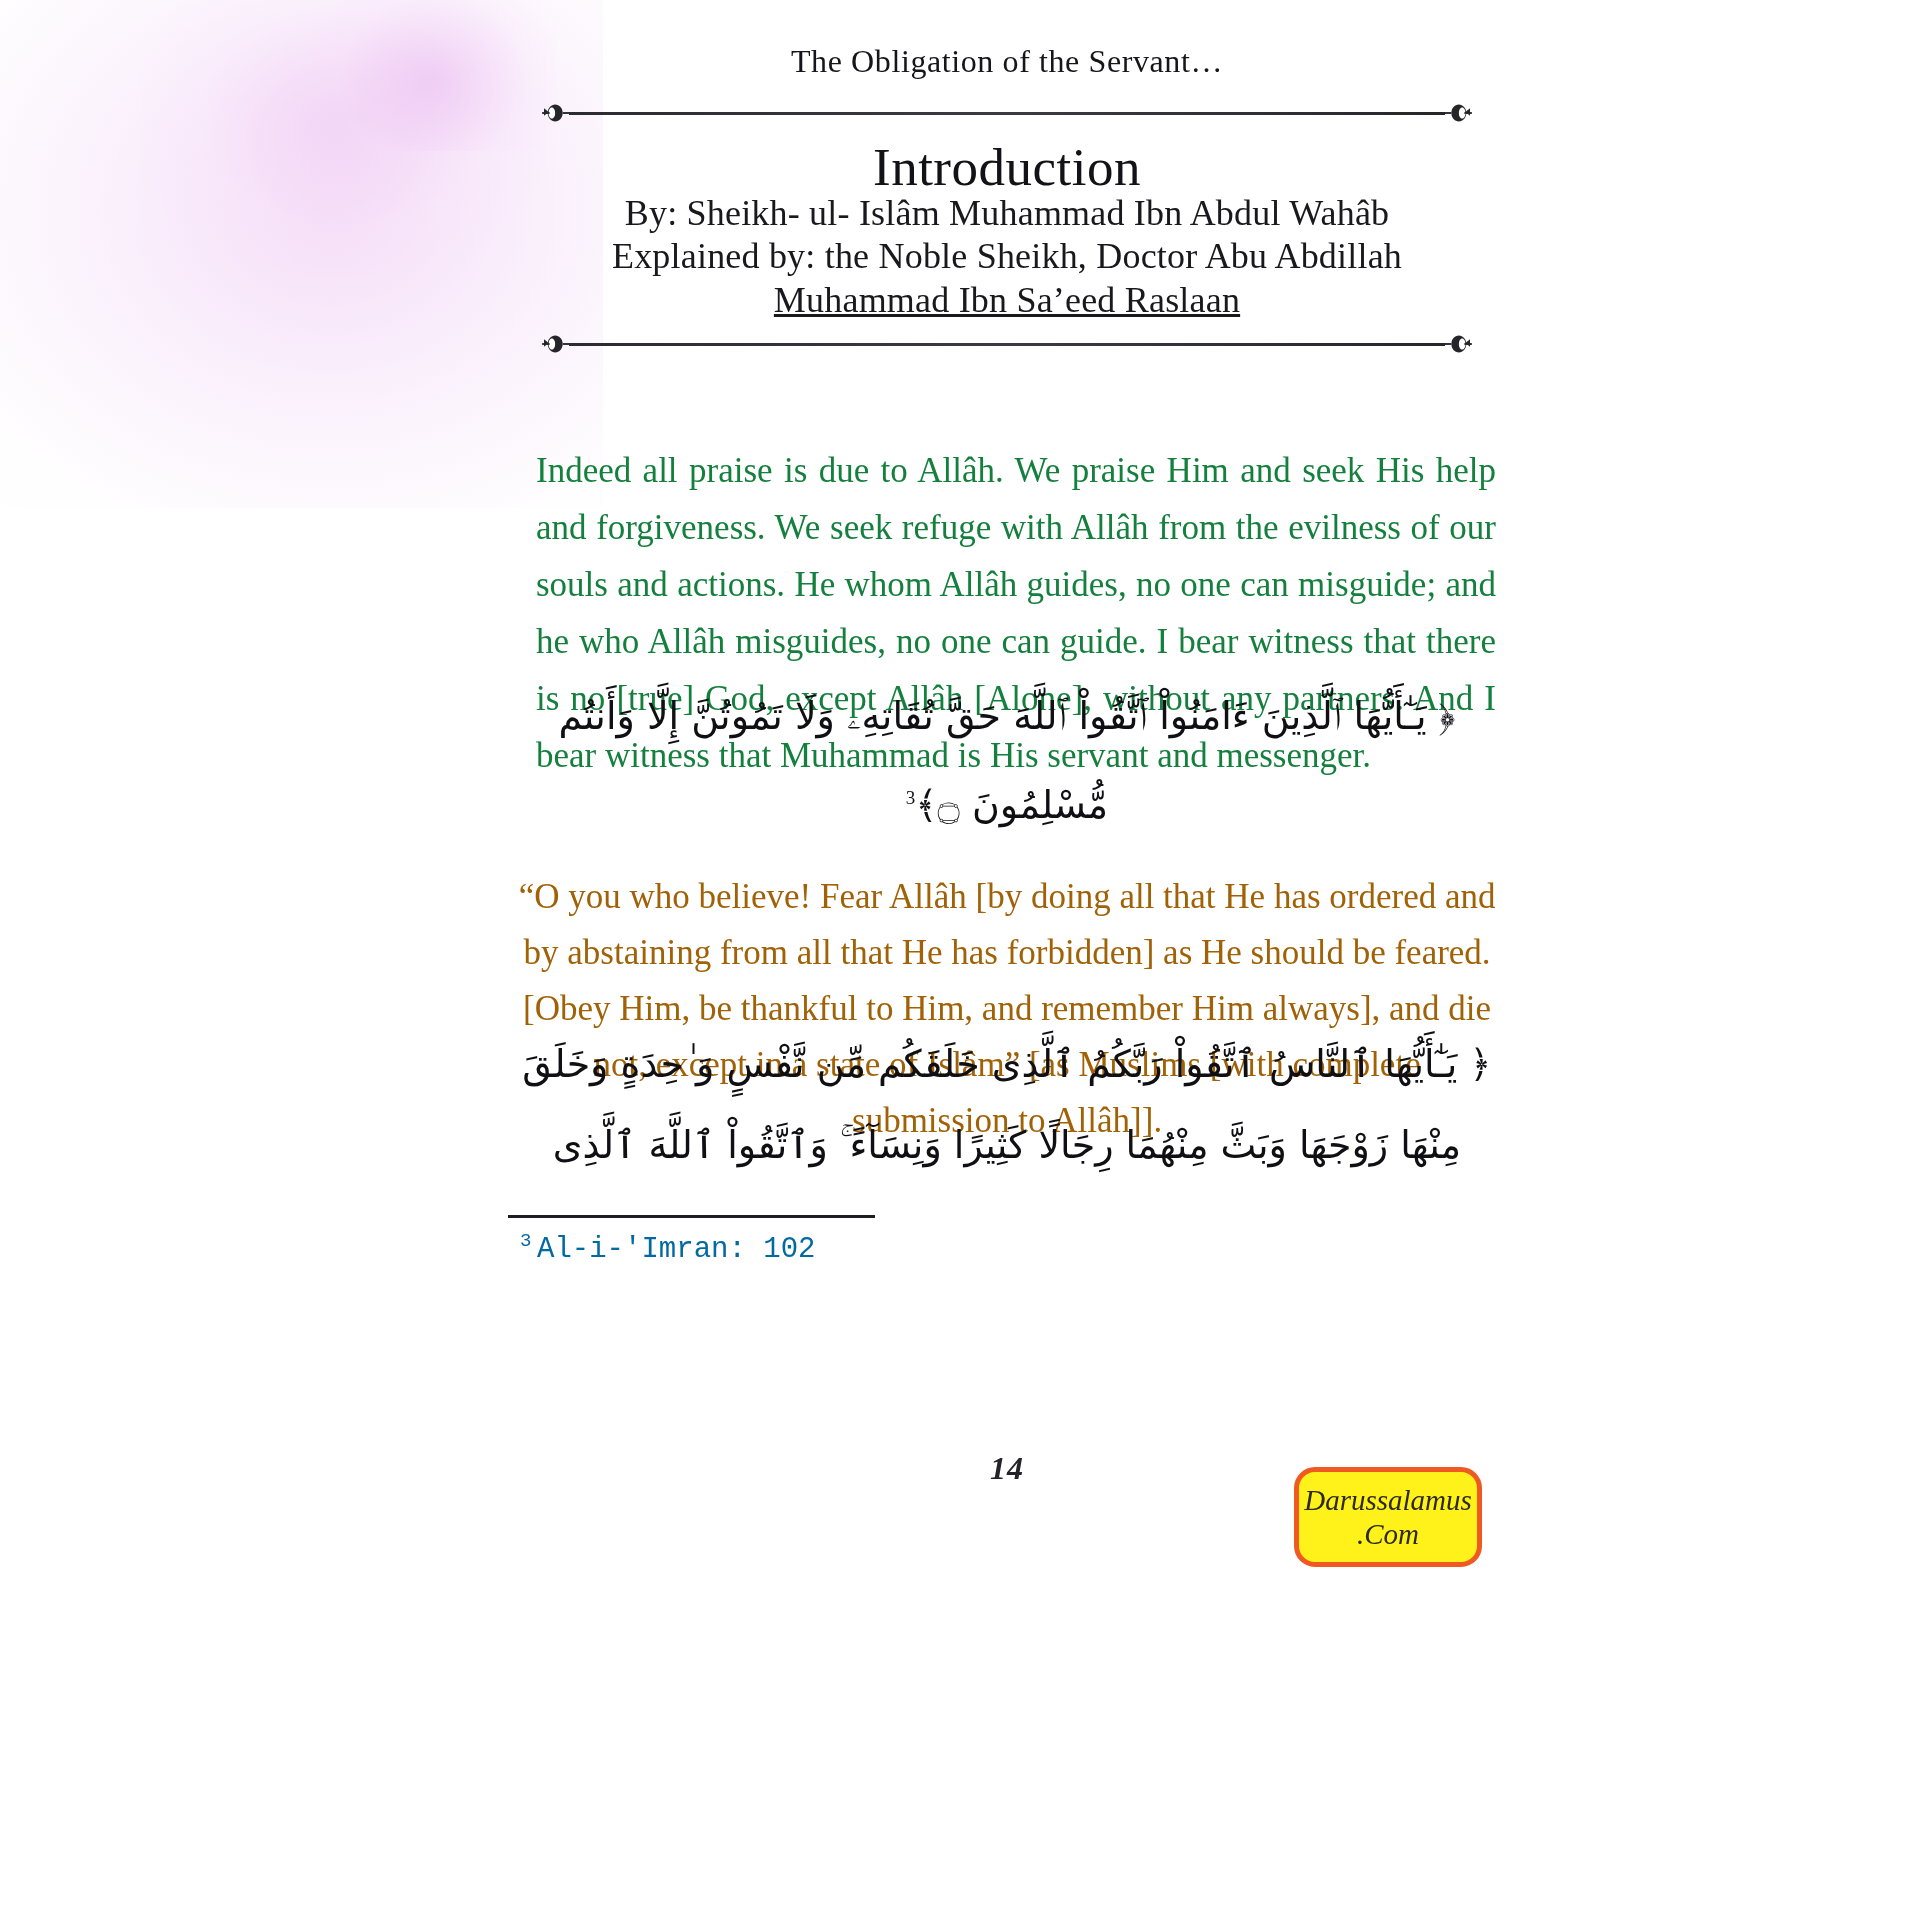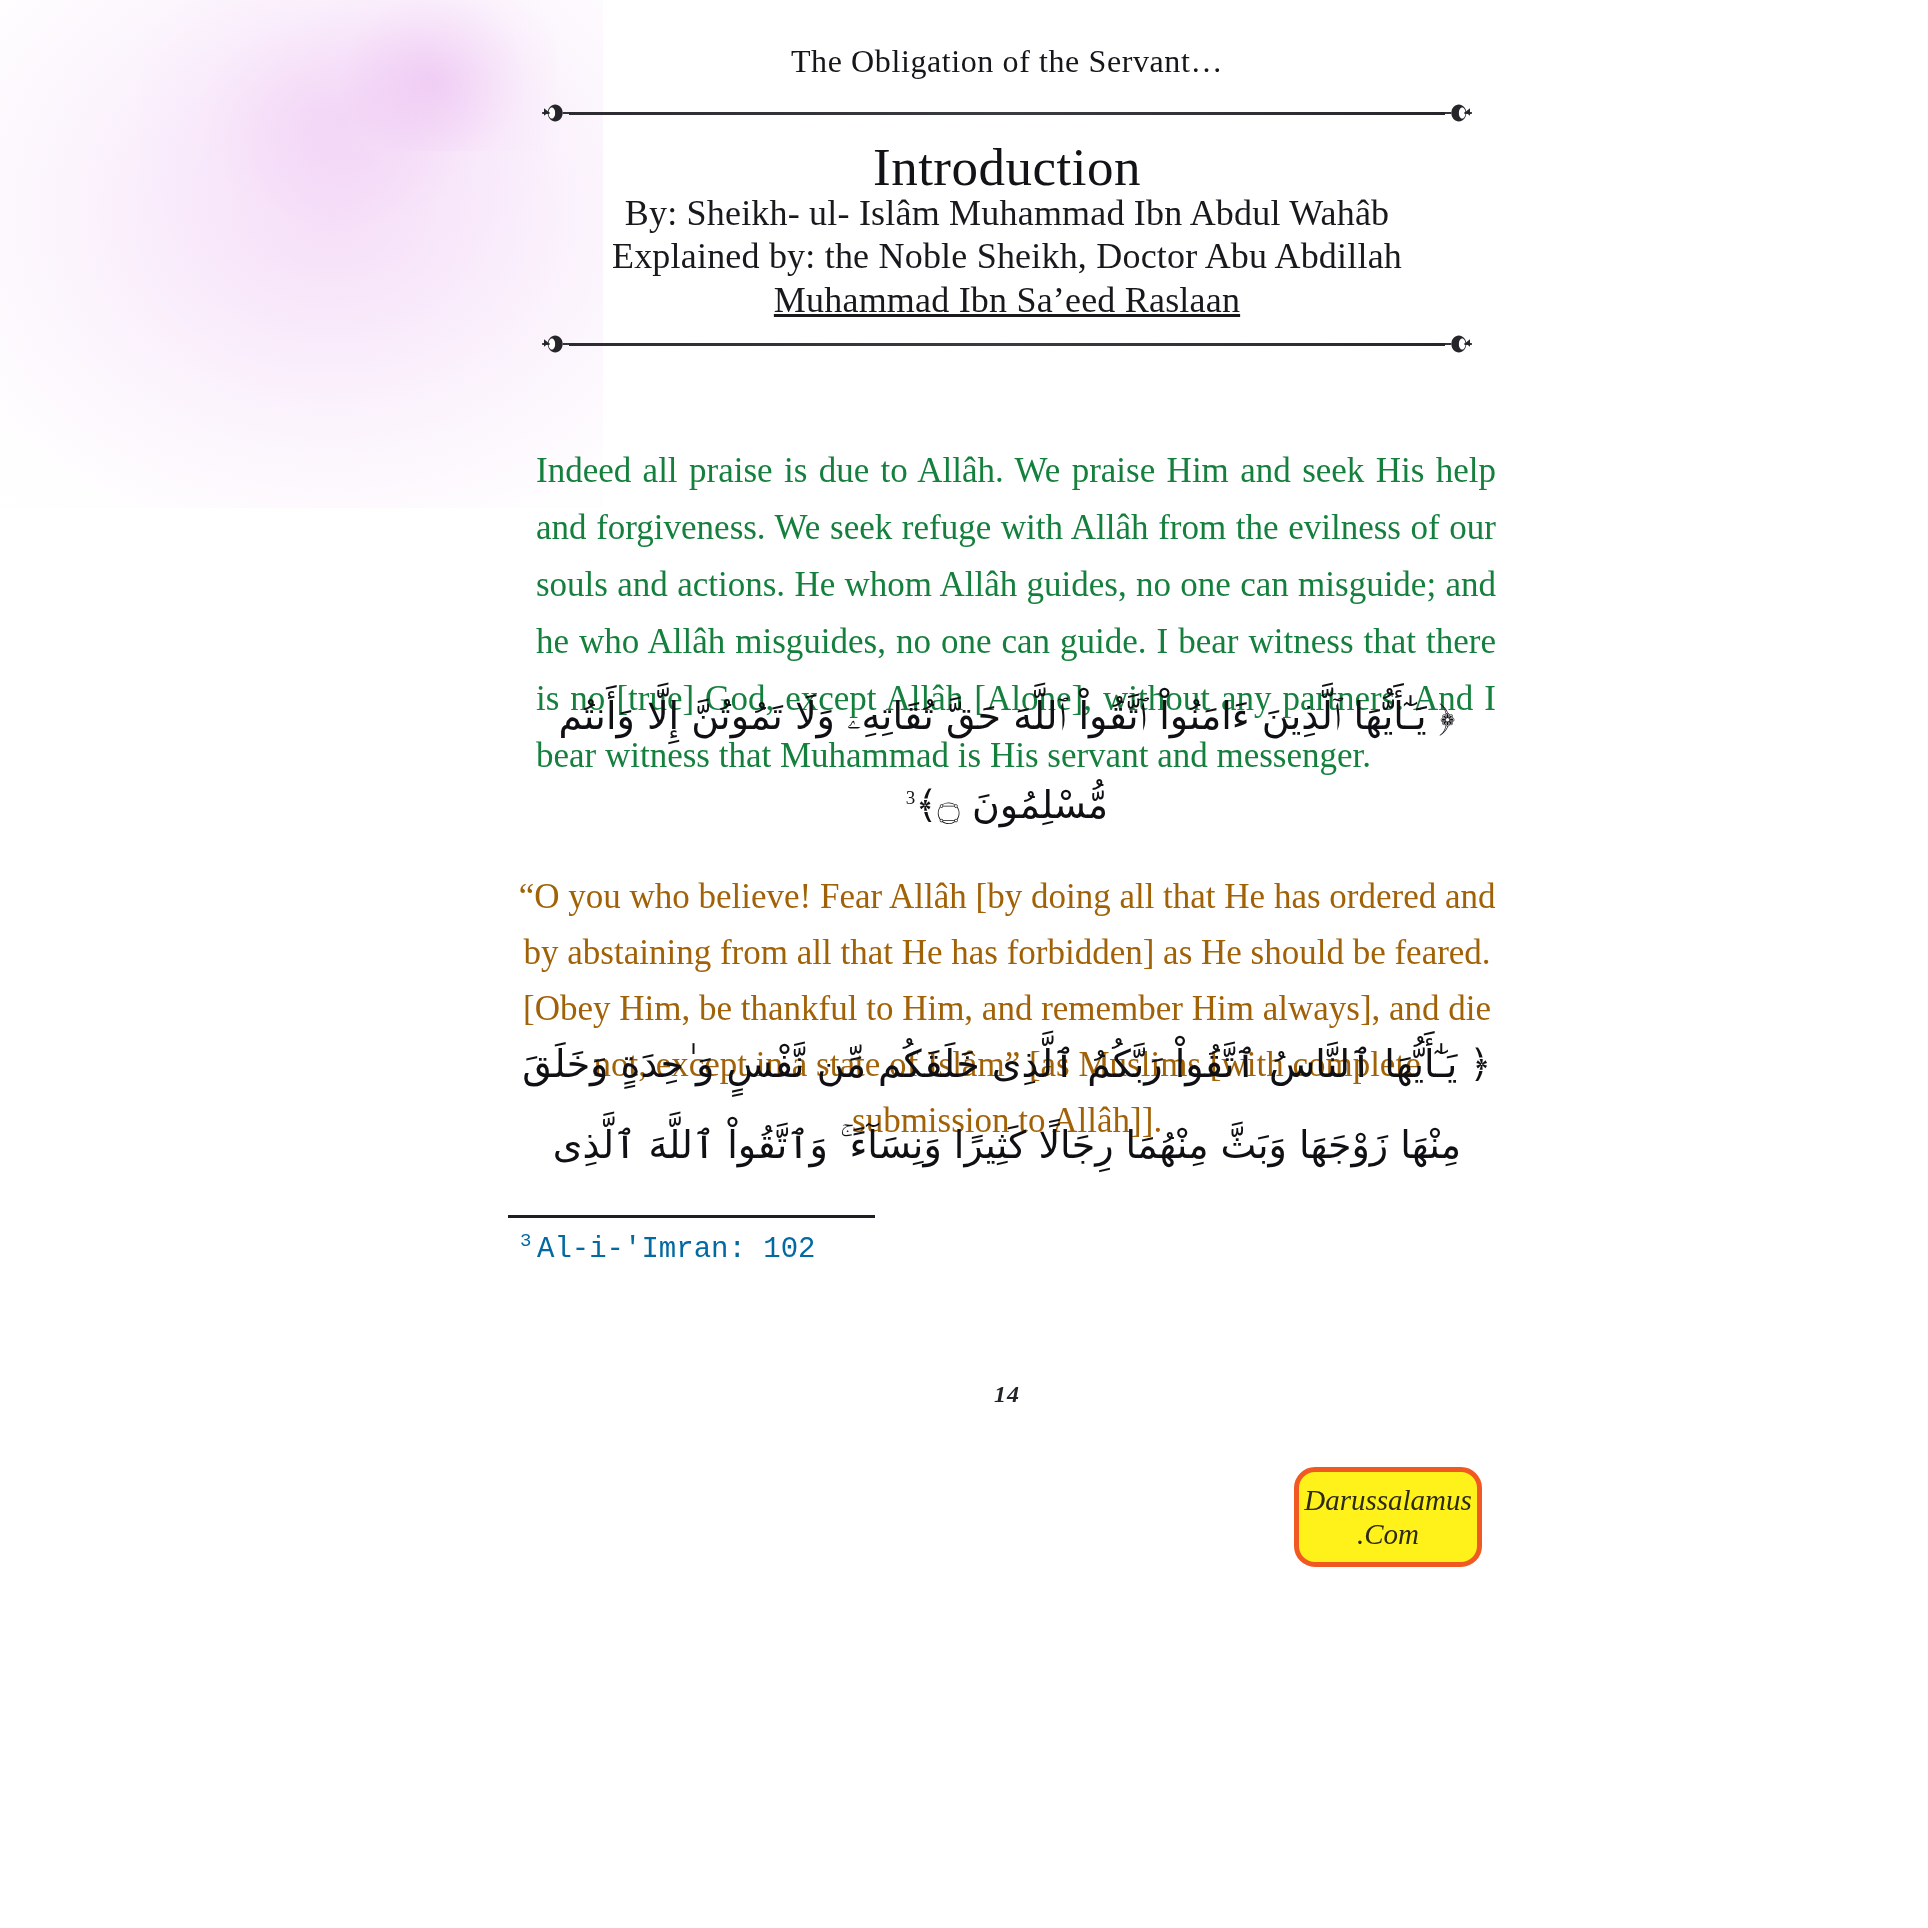--- a/index.html
+++ b/index.html
@@ -220,24 +220,24 @@
   .footnote .marker {
     font-size: 19px;
     vertical-align: super;
     margin-right: 5.6px;
   }
 
   
   .folio {
     position: absolute;
     left: 0;
-    top: 1381px;
-    width: 998px;
-    text-align: center;
-    font-size: 24px;
+    top: 1450px;
+    width: 998px;
+    text-align: center;
+    font-size: 32px;
     font-style: italic;
     font-weight: 700;
     color: #232329;
     letter-spacing: 0.9px;
   }
 
   
   .watermark {
     position: absolute;
     left: 1294px;

